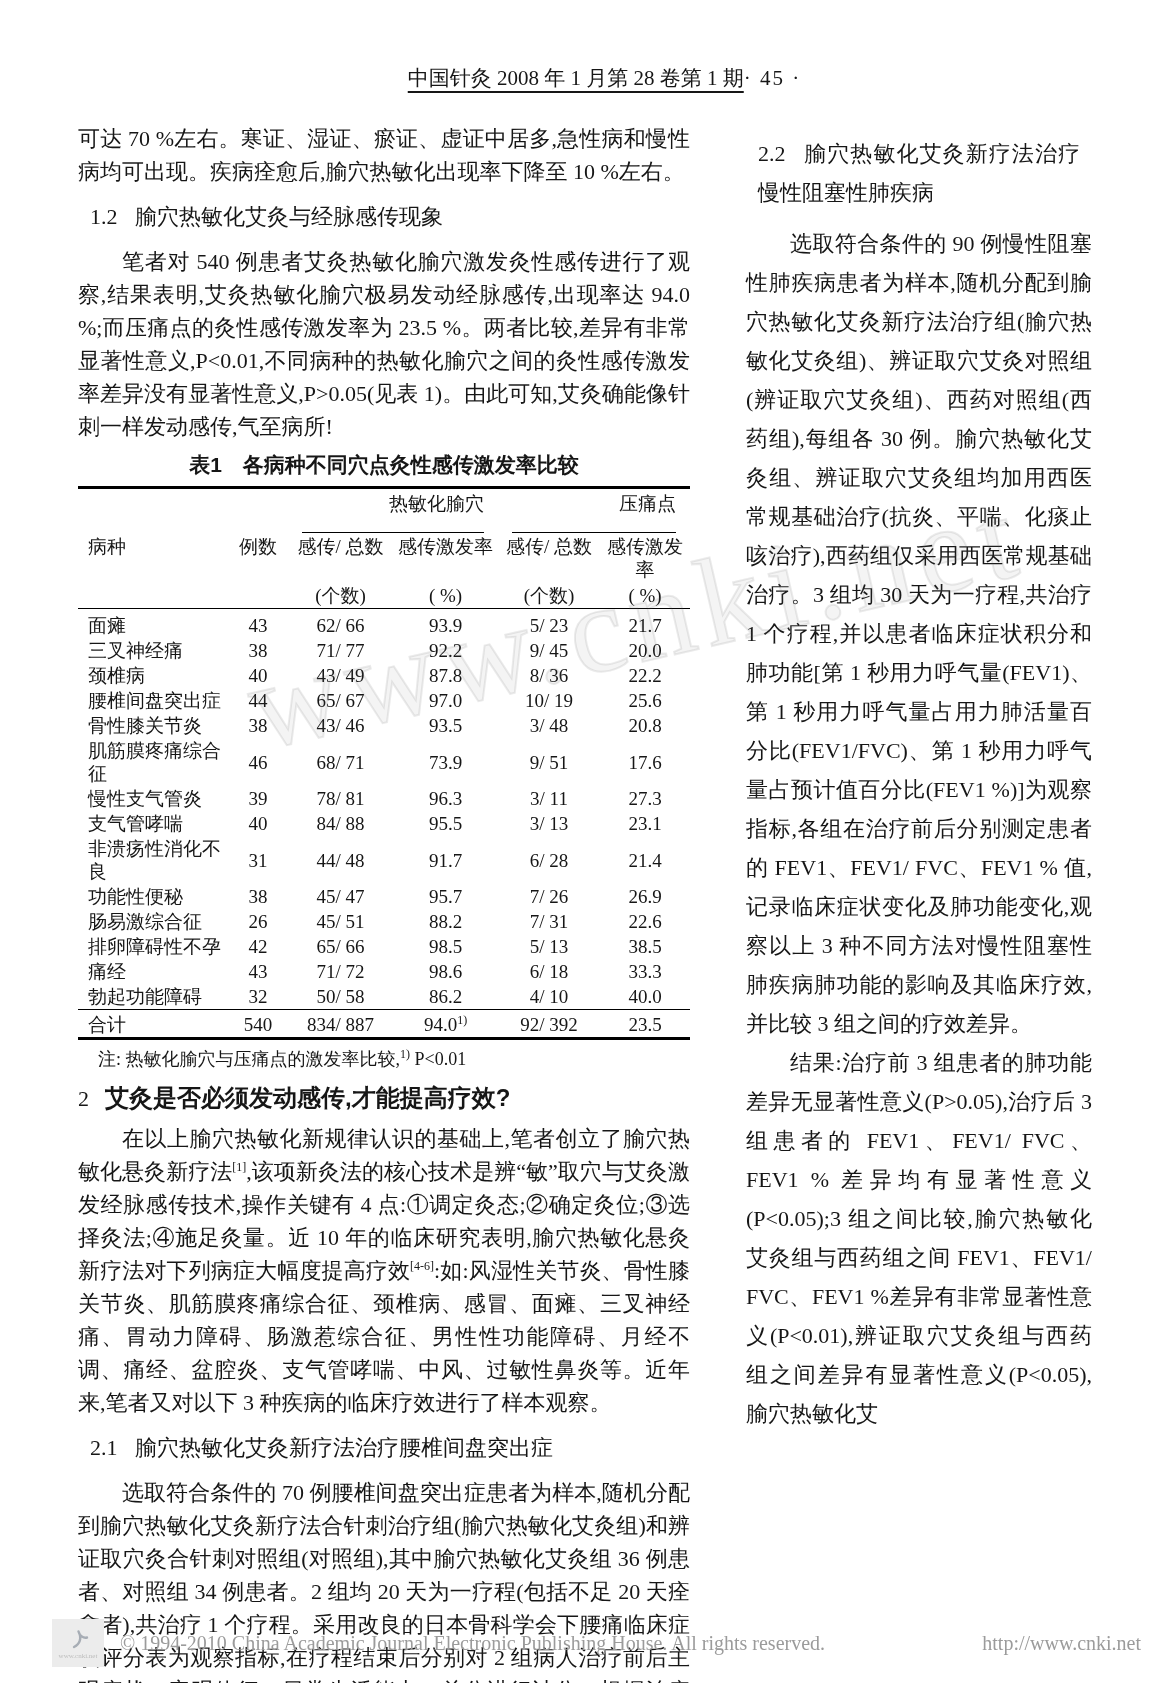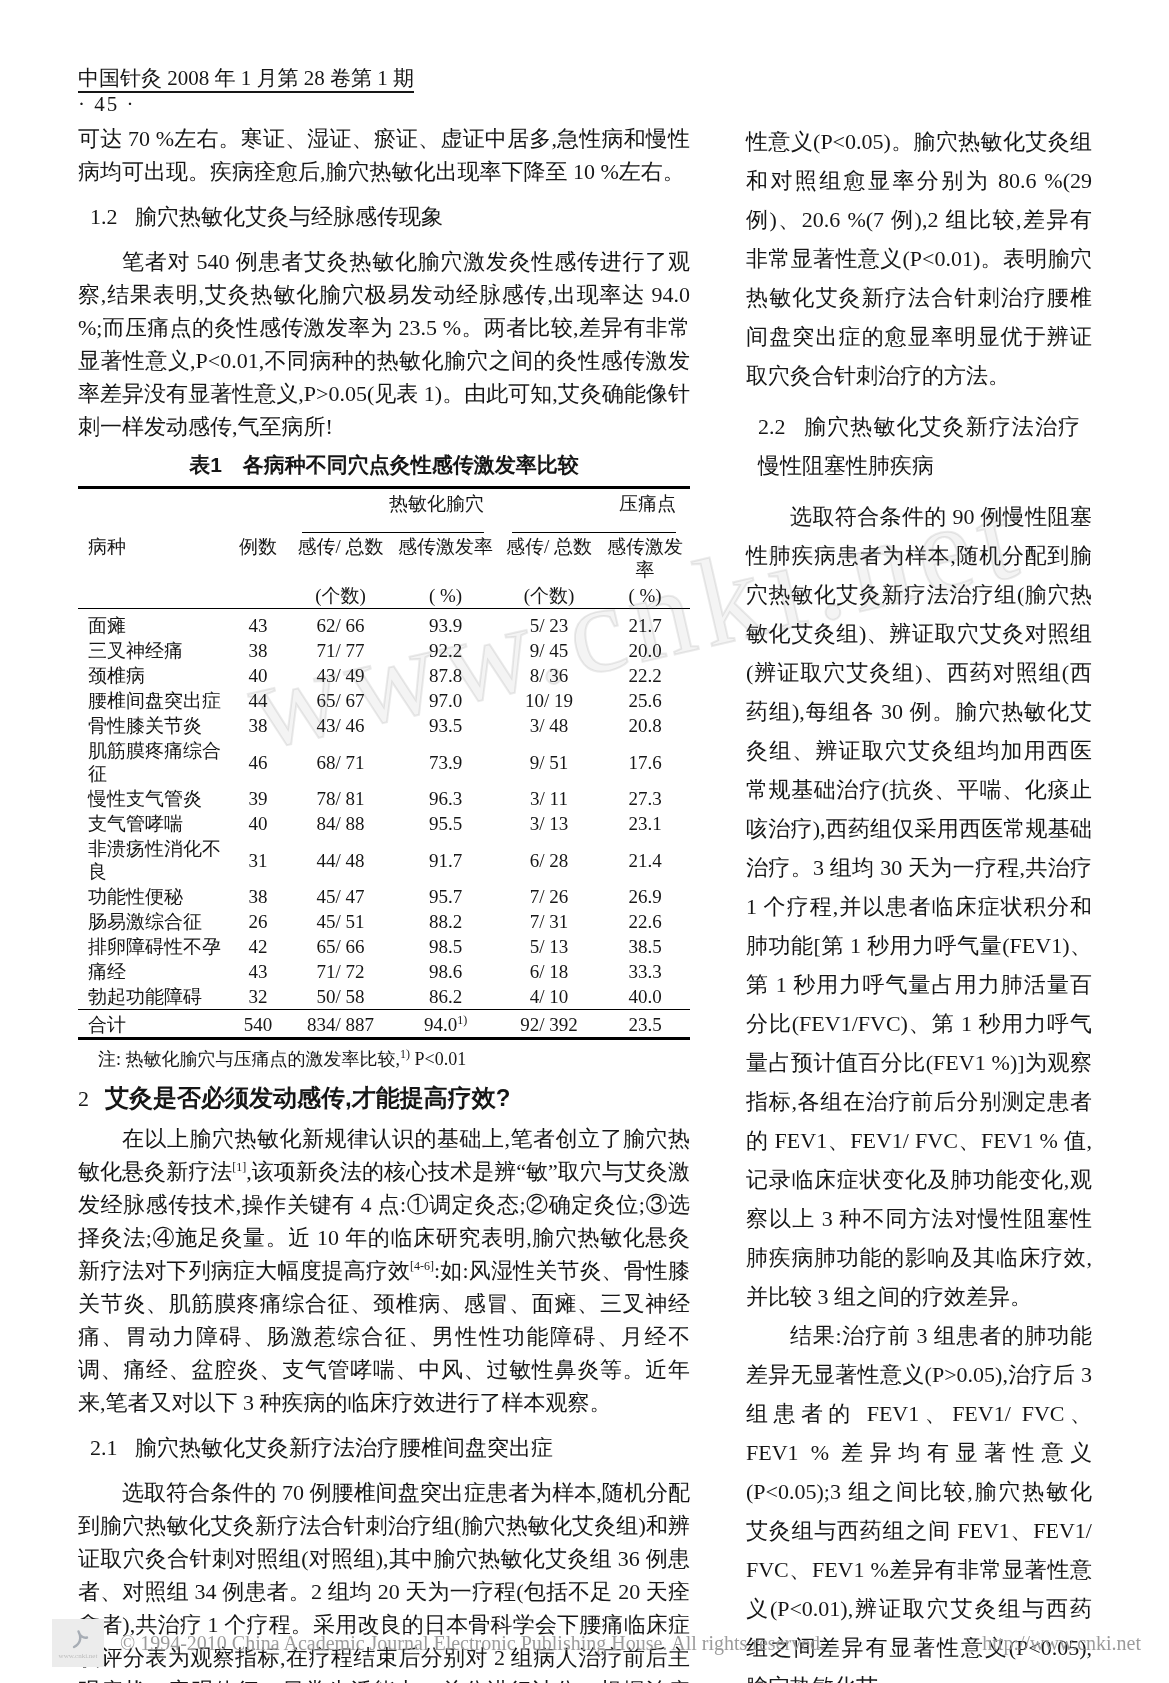--- a/index.html
+++ b/index.html
@@ -1,20 +1,20 @@
 <!DOCTYPE html>
 <html><head>
 <meta charset="utf-8">
 <style>
   html,body{margin:0;padding:0;background:#fff;}
   .page{position:relative;width:1169px;height:1683px;background:#ffffff;overflow:hidden;
         font-family:"Liberation Serif","DejaVu Serif",serif;color:#161616;}
   
   .header{position:absolute;top:64px;left:78px;right:38px;display:flex;
-          justify-content:flex-end;align-items:baseline;font-size:21px;flex-direction:column;}
+          justify-content:center;align-items:baseline;font-size:21px;}
   .journal{text-decoration:underline;text-underline-offset:6px;}
   .pageno{letter-spacing:2px;}
   
   .columns{position:absolute;top:122px;left:78px;display:flex;gap:56px;}
   .col-left{width:612px;font-size:22px;line-height:33px;text-align:justify;}
   .col-right{width:346px;font-size:22px;line-height:39px;text-align:justify;}
   p.para{margin:0;}
   p.ind{text-indent:2em;}
   .h3{margin:12px;}
   .h3 .hnum{margin-right:0.8em;}
@@ -228,21 +228,20 @@
             </tbody>
           </table>
           <div class="t-note">注: 热敏化腧穴与压痛点的激发率比较,<sup>1)</sup> P&lt;0.01</div>
         </div>
         <div class="h2"><span class="hnum">2</span><span class="htext">艾灸是否必须发动感传,才能提高疗效?</span></div>
         <p class="para ind">在以上腧穴热敏化新规律认识的基础上,笔者创立了腧穴热敏化悬灸新疗法<sup>[1]</sup>,该项新灸法的核心技术是辨“敏”取穴与艾灸激发经脉感传技术,操作关键有 4 点:①调定灸态;②确定灸位;③选择灸法;④施足灸量。近 10 年的临床研究表明,腧穴热敏化悬灸新疗法对下列病症大幅度提高疗效<sup>[4-6]</sup>:如:风湿性关节炎、骨性膝关节炎、肌筋膜疼痛综合征、颈椎病、感冒、面瘫、三叉神经痛、胃动力障碍、肠激惹综合征、男性性功能障碍、月经不调、痛经、盆腔炎、支气管哮喘、中风、过敏性鼻炎等。近年来,笔者又对以下 3 种疾病的临床疗效进行了样本观察。</p>
         <div class="h3"><span class="hnum">2.1</span><span class="htext">腧穴热敏化艾灸新疗法治疗腰椎间盘突出症</span></div>
         <p class="para ind">选取符合条件的 70 例腰椎间盘突出症患者为样本,随机分配到腧穴热敏化艾灸新疗法合针刺治疗组(腧穴热敏化艾灸组)和辨证取穴灸合针刺对照组(对照组),其中腧穴热敏化艾灸组 36 例患者、对照组 34 例患者。2 组均 20 天为一疗程(包括不足 20 天痊愈者),共治疗 1 个疗程。采用改良的日本骨科学会下腰痛临床症状评分表为观察指标,在疗程结束后分别对 2 组病人治疗前后主观症状、客观体征、日常生活能力、总分进行计分。根据治疗前后的积分来衡量治疗效果,观察以上 2 种不同方法对腰椎间盘突出症的临床疗效。</p>
       </div>
     <div class="col-right" id="col-right">
-        <p class="para">性意义(P&lt;0.05)。腧穴热敏化艾灸组和对照组愈显率分别为 80.6 %(29 例)、20.6 %(7 例),2 组比较,差异有非常显著性意义(P&lt;0.01)。表明腧穴热敏化艾灸新疗法合针刺治疗腰椎间盘突出症的愈显率明显优于辨证取穴灸合针刺治疗的方法。</p>
         <div class="h3"><span class="hnum">2.2</span><span class="htext">腧穴热敏化艾灸新疗法治疗慢性阻塞性肺疾病</span></div>
         <p class="para ind">选取符合条件的 90 例慢性阻塞性肺疾病患者为样本,随机分配到腧穴热敏化艾灸新疗法治疗组(腧穴热敏化艾灸组)、辨证取穴艾灸对照组(辨证取穴艾灸组)、西药对照组(西药组),每组各 30 例。腧穴热敏化艾灸组、辨证取穴艾灸组均加用西医常规基础治疗(抗炎、平喘、化痰止咳治疗),西药组仅采用西医常规基础治疗。3 组均 30 天为一疗程,共治疗 1 个疗程,并以患者临床症状积分和肺功能[第 1 秒用力呼气量(FEV1)、第 1 秒用力呼气量占用力肺活量百分比(FEV1/FVC)、第 1 秒用力呼气量占预计值百分比(FEV1 %)]为观察指标,各组在治疗前后分别测定患者的 FEV1、FEV1/ FVC、FEV1 % 值,记录临床症状变化及肺功能变化,观察以上 3 种不同方法对慢性阻塞性肺疾病肺功能的影响及其临床疗效,并比较 3 组之间的疗效差异。</p>
         <p class="para ind">结果:治疗前 3 组患者的肺功能差异无显著性意义(P&gt;0.05),治疗后 3 组患者的 FEV1、FEV1/ FVC、FEV1 % 差异均有显著性意义(P&lt;0.05);3 组之间比较,腧穴热敏化艾灸组与西药组之间 FEV1、FEV1/ FVC、FEV1 %差异有非常显著性意义(P&lt;0.01),辨证取穴艾灸组与西药组之间差异有显著性意义(P&lt;0.05),腧穴热敏化艾</p>
       </div>
   </div>
 
   <div class="watermark">www.cnki.net</div>
 
   <div class="footer">
     <div class="logo">

